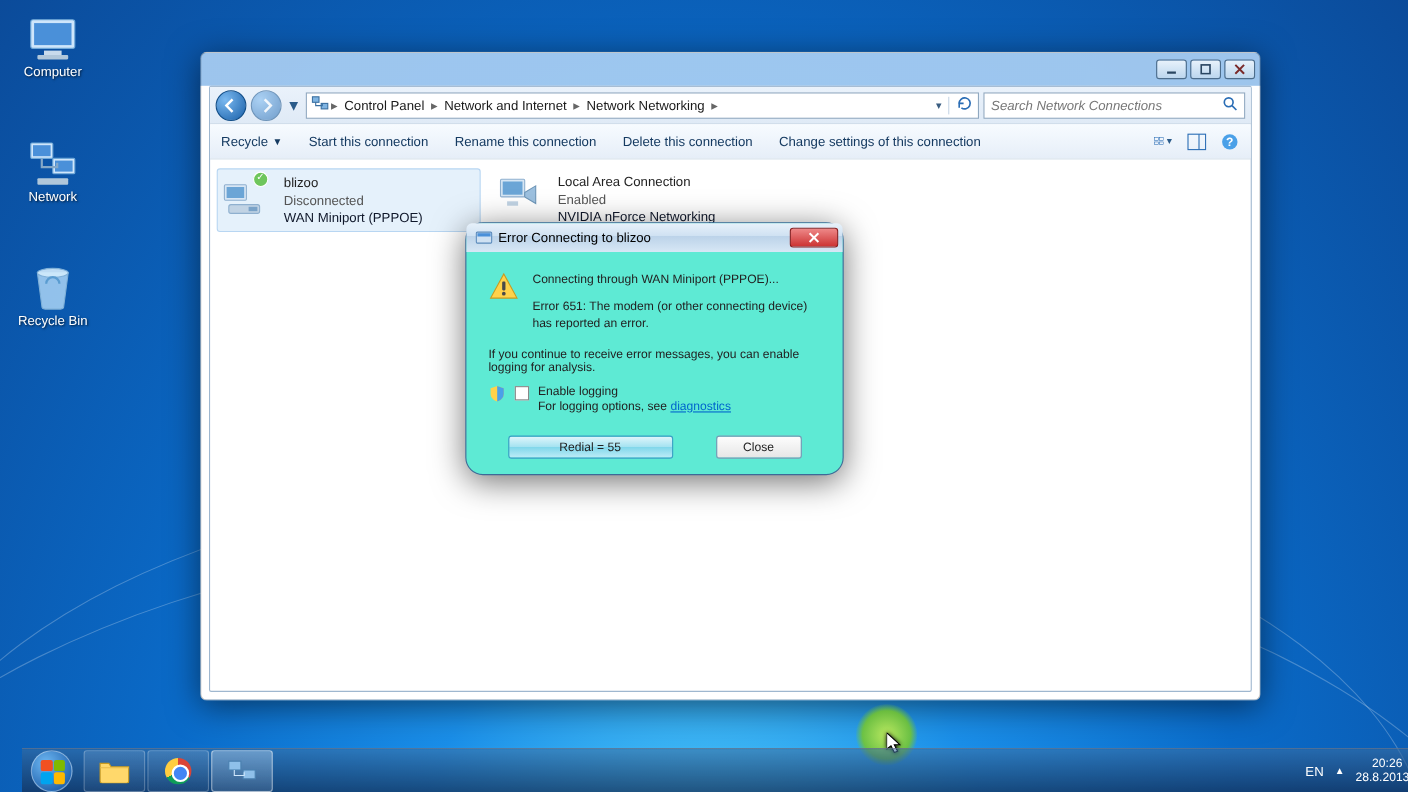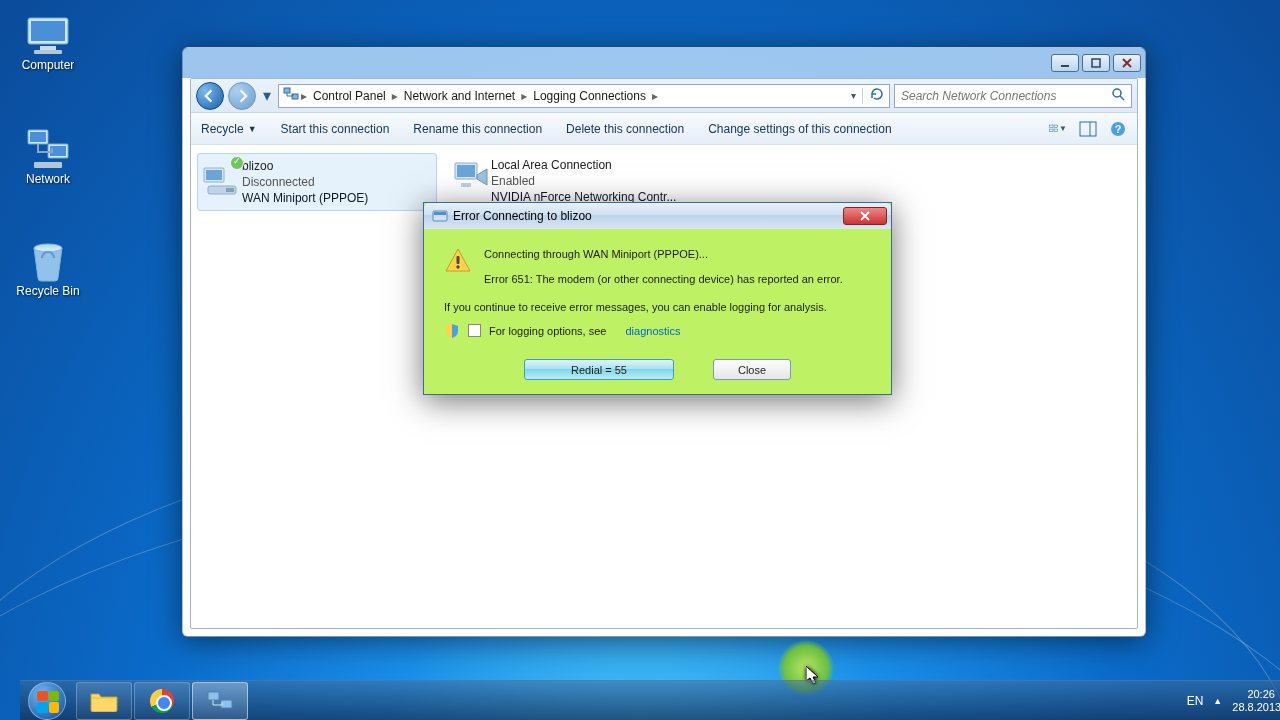--- a/index.html
+++ b/index.html
@@ -45,47 +45,47 @@
 
 
 .toolbar{ height:32px; background:linear-gradient(#f7fbff,#e6eef8); border-bottom:1px solid #d6e1ec;
   display:flex; align-items:center; font-size:12px; color:#153a61; padding:0 10px; gap:24px;}
 .toolbar .ddl{ display:flex; align-items:center; gap:4px;}
 .toolbar .right{ margin-left:auto; display:flex; align-items:center; gap:12px; color:#2a5b8a;}
 .tool-ico{ width:18px; height:18px; display:flex; align-items:center; justify-content:center;}
 
 
 .content{ flex:1; padding:8px 6px; display:flex; gap:10px; align-items:flex-start;}
-.conn{ width:240px; display:flex; gap:0; padding:4px; border-radius:3px;}
+.conn{ width:240px; display:flex; gap:16px; padding:4px; border-radius:3px;}
 .conn.sel{ background:#e5f1fb; border:1px solid #b8d6f2;}
 .conn-ico{ width:40px; height:40px; position:relative; flex-shrink:0;}
 .conn-text{ font-size:12px; color:#222; line-height:16px;}
 .conn-text .t1{ }
 .conn-text .t2{ color:#555;}
 .conn-text .t3{ color:#0f172a;}
 .status-dot{ position:absolute; right:-2px; top:-2px; width:14px; height:14px; border-radius:50%; background:#6ec65c; border:1px solid #fff;}
 .status-dot::after{content:"✓"; color:#fff; font-size:9px; position:absolute; left:2px; top:-1px;}
 
 
-.dialog{ position:absolute; left:423px; top:202px; width:469px; border:1px solid #3d6a97; border-radius:0;
-  box-shadow:0 6px 30px rgba(0,0,0,.55); background:#bef264; z-index:50;}
+.dialog{ position:absolute; left:423px; top:202px; width:344px; border:1px solid #3d6a97; border-radius:16px;
+  box-shadow:0 6px 30px rgba(0,0,0,.55); background:#5eead4; z-index:50;}
 .dlg-title{ height:26px; background:linear-gradient(#e7f1fa,#cfe1f2 45%,#bcd3e9 46%,#d7e7f5); border-radius:5px 5px 0 0;
   display:flex; align-items:center; padding:0 4px 0 8px; font-size:12px; color:#000;}
 .dlg-title .tico{ width:16px; height:16px; margin-right:5px;}
 .dlg-close{ margin-left:auto; width:44px; height:18px; border-radius:3px; background:linear-gradient(#e88, #c33);
   border:1px solid #8a1f1f; display:flex; align-items:center; justify-content:center; color:#fff;}
 .dlg-body{ padding:18px 20px 14px; font-size:11px; color:#222;}
 .row1{ display:flex; gap:12px;}
 .warn-ico{ width:28px; height:28px; flex-shrink:0;}
 .msgcol{ flex:1;}
 .msgcol p{ margin-bottom:10px; line-height:15px;}
 .logrow{ display:flex; gap:8px; margin-top:6px;}
 .shield{ width:16px; height:16px; flex-shrink:0;}
 .chk{ width:13px; height:13px; border:1px solid #888; background:#fff; margin-top:1px; flex-shrink:0;}
-.link{ color:#0066cc; cursor:pointer;margin-left:16px;}
+.link{ color:#0066cc; text-decoration:underline; cursor:pointer;}
 .dlg-btns{ display:flex; justify-content:center; gap:10px; margin-top:20px;}
 .btn{ width:150px; height:21px; border:1px solid #7a9ab5; border-radius:3px; font-size:11px;
   background:linear-gradient(#fdfdfd,#e6e6e6); display:flex; align-items:center; justify-content:center;}
 .btn.primary{ background:linear-gradient(#dff5fb,#a5e3f1 48%,#7fd6ea 49%,#bdecf7); border-color:#3b9ec5; width:150px;}
 .btn.secondary{ width:78px;margin-left:29px;}
 
 
 .cursor-hi{ position:absolute; left:778px; top:640px; width:56px; height:56px; border-radius:50%;
   background:radial-gradient(circle, rgba(200,240,80,.9), rgba(120,200,40,.85) 55%, rgba(120,200,40,0) 72%); z-index:60;}
 .cursor{ position:absolute; left:806px; top:666px; z-index:61; color:#fff; filter:drop-shadow(0 0 2px #000);}
@@ -188,21 +188,21 @@
               <rect x="1" y="2" width="6" height="5" fill="#7fb4e2" stroke="#3a6fa0"></rect>
               <rect x="9" y="8" width="6" height="5" fill="#7fb4e2" stroke="#3a6fa0"></rect>
               <path d="M4 7 v3 h6 v-2" stroke="#3a6fa0" fill="none"></path>
             </svg>
         </span>
         <span class="sep">▸</span>
         <span class="crumb">Control Panel</span>
         <span class="sep">▸</span>
         <span class="crumb">Network and Internet</span>
         <span class="sep">▸</span>
-        <span class="crumb">Logging Connections</span>
+        <span class="crumb">Network Networking</span>
         <span class="sep">▸</span>
         <span class="bc-right">
           <span style="font-size:10px">▾</span>
           <span style="width:1px;height:16px;background:#c7d6e6;margin:0 4px"></span>
           <span><svg width="16" height="16" viewBox="0 0 16 16">
                 <path d="M3 8 a5 5 0 1 1 2 4" fill="none" stroke="#2a6db5" stroke-width="1.5"></path>
                 <path d="M3 12 l0 -4 l4 0" fill="none" stroke="#2a6db5" stroke-width="1.5"></path>
               </svg></span>
         </span>
       </div>
@@ -313,20 +313,21 @@
       </div>
     </div>
     <p style="margin:4px 0 10px 0">If you continue to receive error messages, you can enable logging for analysis.</p>
     <div class="logrow">
       <div class="shield"><svg viewBox="0 0 16 16">
             <path d="M8 1 L14 3 v5 c0 4 -3 6 -6 7 c-3 -1 -6 -3 -6 -7 v-5 z" fill="#ffd24a"></path>
             <path d="M8 1 L14 3 v5 c0 4 -3 6 -6 7 v-14" fill="#4aa0e8"></path>
           </svg></div>
       <div class="chk"></div>
       <div style="flex:1">
+        <div>Enable logging</div>
         <div style="margin-top:2px">
           <span>For logging options, see </span><span class="link">diagnostics</span>
         </div>
       </div>
     </div>
     <div class="dlg-btns">
       <div class="btn primary">Redial = 55</div>
       <div class="btn secondary">Close</div>
     </div>
   </div>

